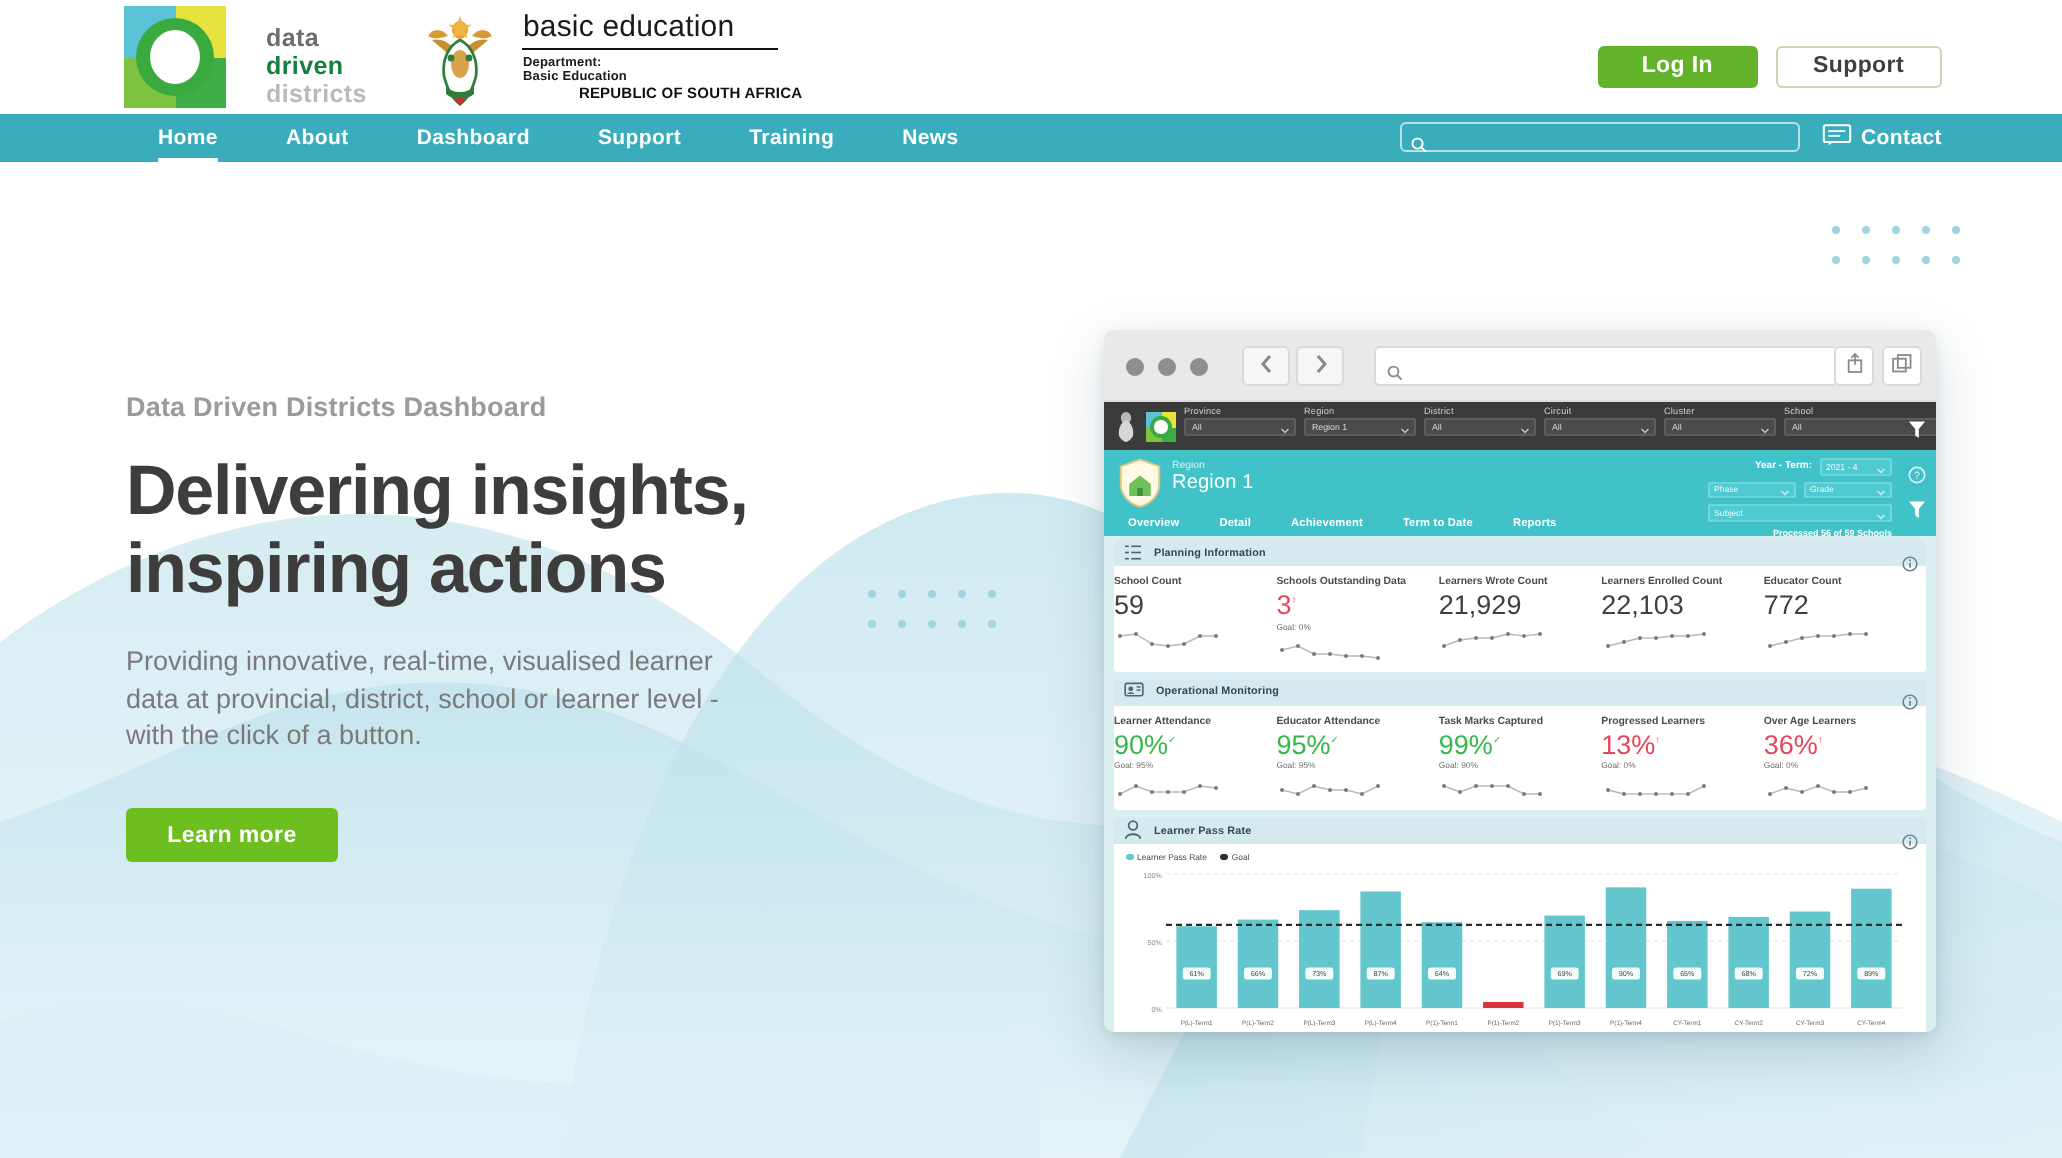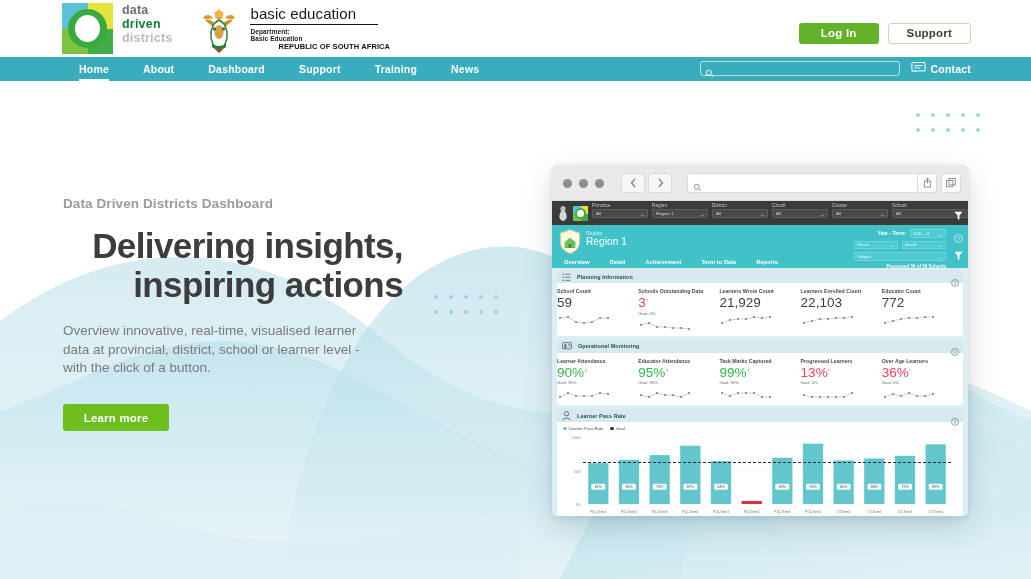--- a/index.html
+++ b/index.html
@@ -9,21 +9,21 @@
     background: #ffffff;
     position: relative;
   }
 
   
   .top-header {
     position: absolute; left: 0; top: 0; width: 1031px; height: 57px;
     background: #ffffff; z-index: 30;
   }
   .brand-row { position: absolute; left: 62px; top: 3px; display: flex; align-items: center; gap: 14px; }
-  .ddd-logo { display: flex; align-items: flex-start; gap: 9px; }
+  .ddd-logo { display: flex; align-items: flex-end; gap: 20px; }
   .ddd-mark { width: 51px; height: 51px; position: relative; }
   .ddd-q { position: absolute; width: 25.5px; height: 25.5px; }
   .ddd-q.tl { left: 0; top: 0; background: #5bc2d8; }
   .ddd-q.tr { left: 25.5px; top: 0; background: #e8e23c; }
   .ddd-q.bl { left: 0; top: 25.5px; background: #7ec242; }
   .ddd-q.br { left: 25.5px; top: 25.5px; background: #3fae49; }
   .ddd-ring {
     position: absolute; left: 6px; top: 6px; width: 39px; height: 39px;
     border-radius: 50%; background: #3aa93e;
   }
@@ -90,21 +90,21 @@
   .dotgrid { position: absolute; z-index: 2; display: grid; gap: 11px; }
   .dotgrid span { width: 4px; height: 4px; border-radius: 50%; background: #9fd5e0; display: block; }
   #dots-tr { left: 916px; top: 113px; grid-template-columns: repeat(5, 4px); grid-template-rows: repeat(2, 4px); }
   #dots-mid { left: 434px; top: 295px; grid-template-columns: repeat(5, 4px); grid-template-rows: repeat(2, 4px); }
 
   
   .hero { position: absolute; left: 63px; top: 196px; width: 340px; z-index: 5; }
   .hero-eyebrow { font-size: 13.5px; color: #9a9a9a; font-weight: 700; letter-spacing: .1px; }
   .hero-title {
     font-size: 35px; line-height: 1.12; font-weight: 700; color: #3d3d3d;
-    letter-spacing: -0.6px; margin-top: 15px; text-align: right;
+    letter-spacing: -0.6px; margin-top: 15px;
   }
   .hero-sub {
     font-size: 13.5px; line-height: 1.36; color: #7a7a7a; margin-top: 18px; width: 320px;
   }
   .btn-learn {
     margin-top: 27px; background: #6cbf1e; color: #fff; border: none; border-radius: 3px;
     font-size: 11.5px; font-weight: 700; width: 106px; height: 27px; cursor: pointer;
     font-family: inherit; letter-spacing: .2px;
   }
 
@@ -344,21 +344,21 @@
     </a>
   </div>
 </nav>
 
 <section class="hero">
   <div class="hero-eyebrow">Data Driven Districts Dashboard</div>
   <h1 class="hero-title">
     <span style="display:block">Delivering insights,</span>
     <span style="display:block">inspiring actions</span>
   </h1>
-  <p class="hero-sub">Overview innovative, real-time, visualised learner data at provincial, district, school or learner level - with the click of a button.</p>
+  <p class="hero-sub">Providing innovative, real-time, visualised learner data at provincial, district, school or learner level - with the click of a button.</p>
   <button class="btn-learn">Learn more</button>
 </section>
 
 <section class="mockup">
 
   <div class="mk-chrome">
     <div class="mk-dots">
         <i></i>
         <i></i>
         <i></i>

